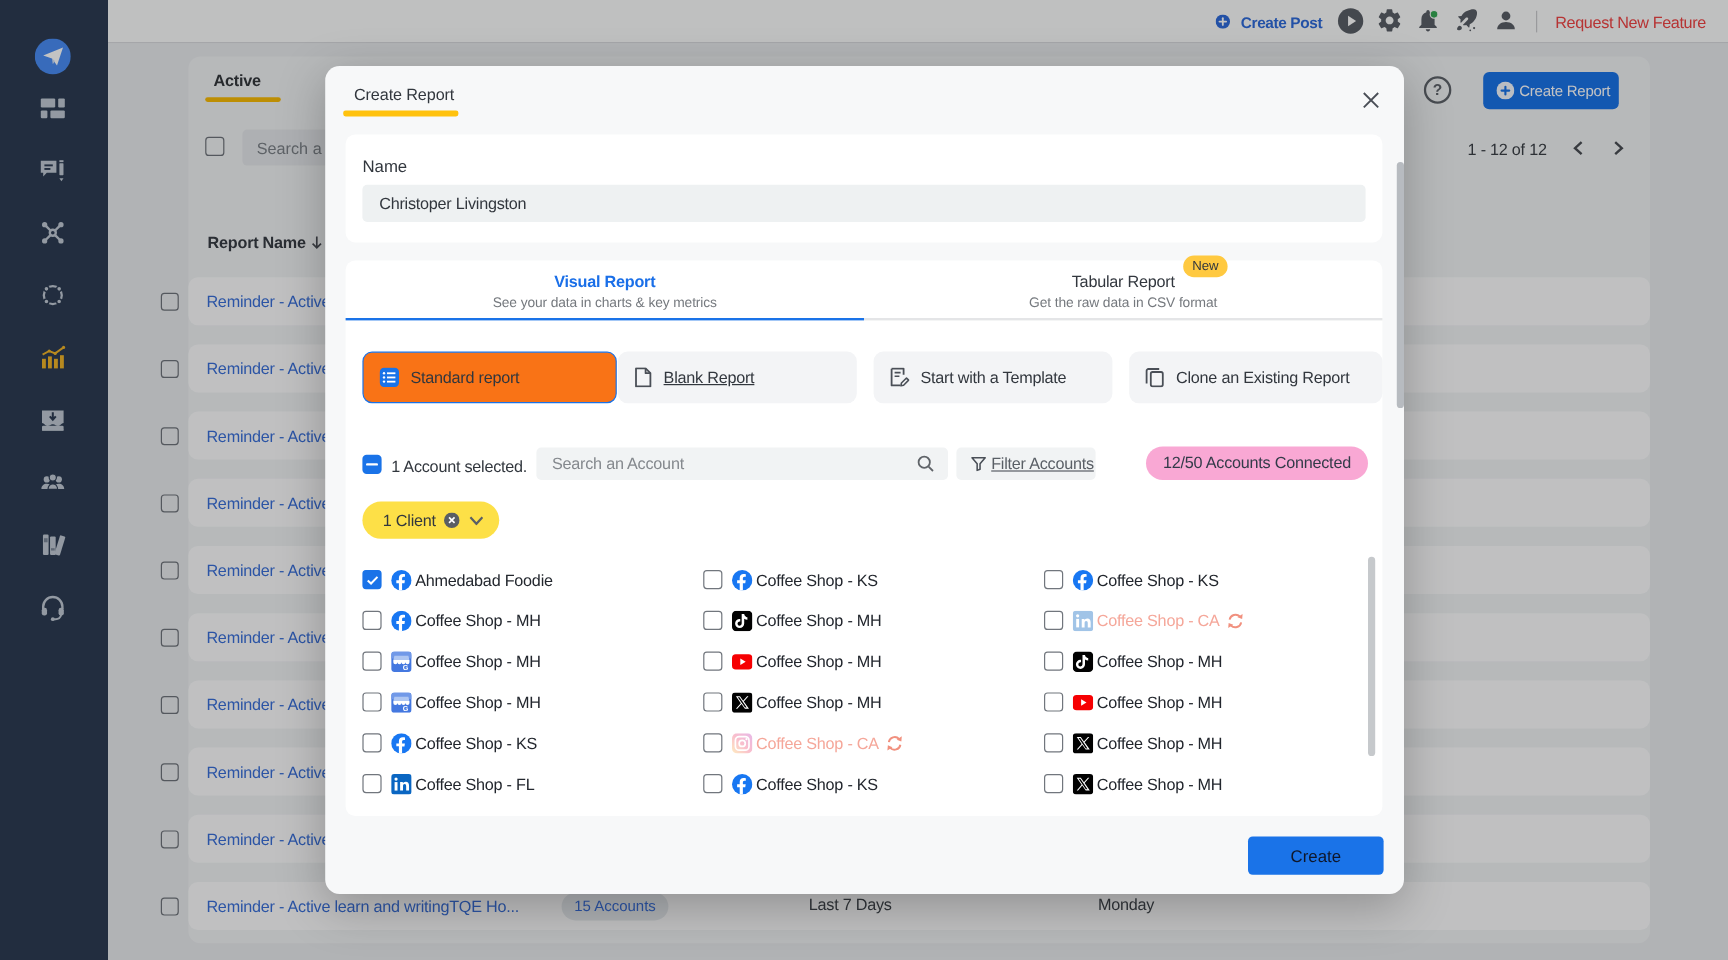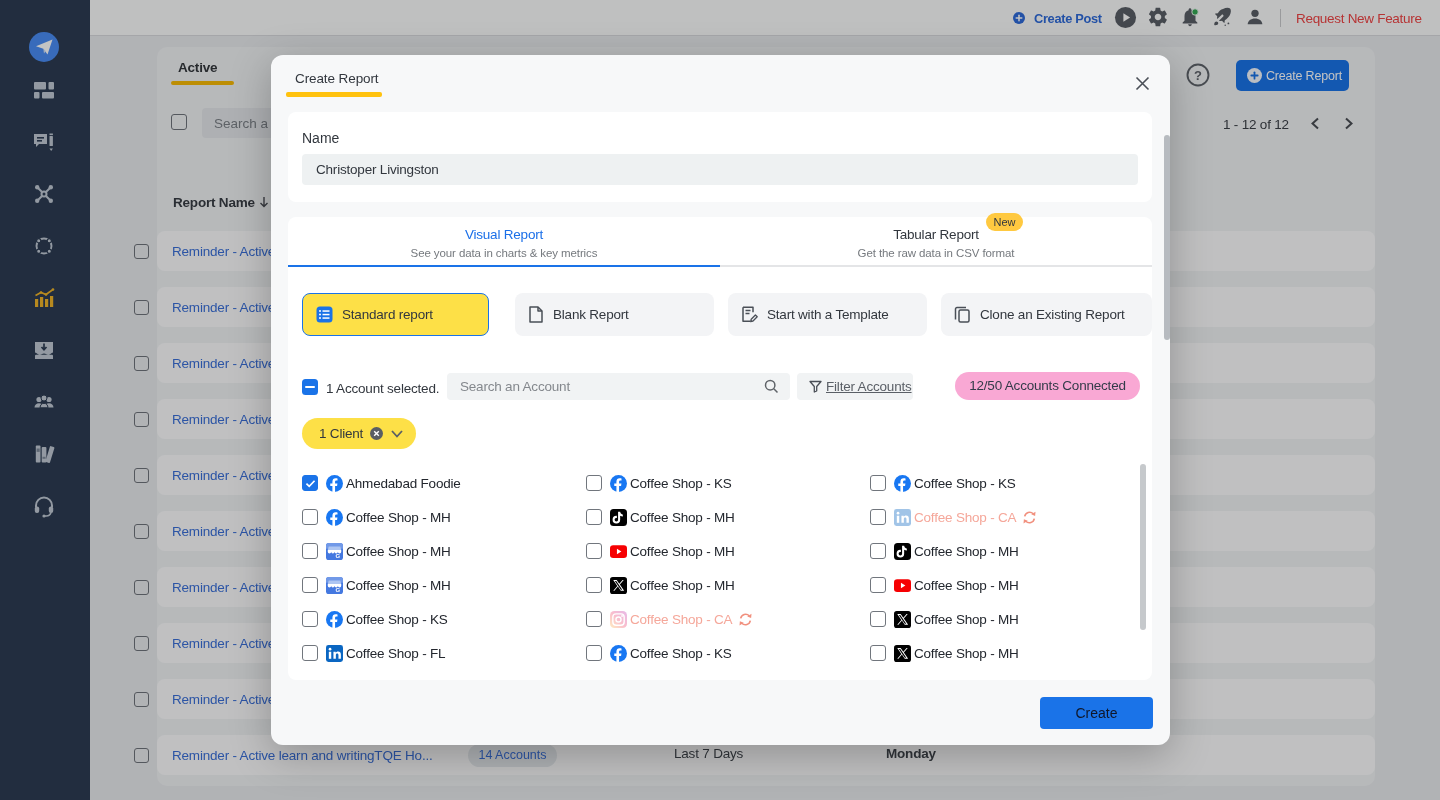--- a/index.html
+++ b/index.html
@@ -120,23 +120,23 @@
         <div class="rowtxt">Reminder - Active learn and writingTQE Ho...</div>
       </div>
   <div class="row" style="top:576px;">
         <div class="rowtxt">Reminder - Active learn and writingTQE Ho...</div>
       </div>
   <div class="row" style="top:632px;">
         <div class="rowtxt">Reminder - Active learn and writingTQE Ho...</div>
       </div>
   <div class="row" style="top:688px;">
         <div class="rowtxt">Reminder - Active learn and writingTQE Ho...</div>
-        <div class="abs" style="left:311px; top:9px; width:89px; height:23px; background:#e4e8ec; border-radius:12px; text-align:center; line-height:23px; font-size:12.5px; color:#3a6fd8;">14 Accounts</div>
+        <div class="abs" style="left:311px; top:9px; width:89px; height:23px; background:#e4e8ec; border-radius:12px; text-align:center; line-height:23px; font-size:12.5px; color:#3a6fd8;">15 Accounts</div>
         <div class="abs" style="left:517px; top:11px; font-size:13.5px; color:#41464d; letter-spacing:-0.2px;">Last 7 Days</div>
-        <div class="abs" style="left:729px; top:11px; font-size:13.5px; color:#41464d; letter-spacing:-0.2px;font-weight:bold;">Monday</div>
+        <div class="abs" style="left:758px; top:11px; font-size:13.5px; color:#41464d; letter-spacing:-0.2px;">Monday</div>
       </div>
   </div>
 </div>
 <div id="sidebar">
   <svg class="abs" style="left:29px; top:32px;" width="30" height="30" viewBox="0 0 30 30">
       <circle cx="15" cy="15" r="15" fill="#4a8df5"></circle>
       <path d="M7 14.2 L23.5 7.5 L18.5 22.5 L14.3 16.8 Z" fill="#fff"></path>
       <path d="M14.3 16.8 L15 21.5 L16.8 18.9" fill="#cfe0f8"></path>
     </svg>
   <div id="sideicons">
@@ -238,47 +238,47 @@
   <div class="card" style="top:57px; height:90px;">
     <div class="abs dk" style="left:14px; top:18px; font-size:14px;">Name</div>
     <div class="abs" style="left:14px; top:42px; width:836px; height:31px; background:#eef1f2; border-radius:4px;">
       <div class="abs dk" style="left:14px; top:8px; font-size:13.5px; letter-spacing:-0.2px;">Christoper Livingston</div>
     </div>
   </div>
 
   <div class="card" style="top:162px; height:463px;">
 
     <div class="abs" style="left:0; top:0; width:432px; height:50px; border-bottom:2.5px solid #1a73e8;">
-      <div class="abs" style="left:0; top:9.5px; width:432px; text-align:center; font-size:13.5px; font-weight:normal; color:#1a6fe8; letter-spacing:-0.2px;">Visual Report</div>
+      <div class="abs" style="left:0; top:9.5px; width:432px; text-align:center; font-size:13.5px; font-weight:bold; color:#1a6fe8; letter-spacing:-0.2px;">Visual Report</div>
       <div class="abs" style="left:0; top:30px; width:432px; text-align:center; font-size:11.5px; color:#75797e; letter-spacing:-0.1px;">See your data in charts &amp; key metrics</div>
     </div>
     <div class="abs" style="left:432px; top:0; width:432px; height:50px; border-bottom:2.5px solid #e4e5e7;">
       <div class="abs" style="left:0; top:9.5px; width:432px; text-align:center; font-size:13.5px; color:#32373e; letter-spacing:-0.2px;">Tabular Report</div>
       <div class="abs" style="left:0; top:30px; width:432px; text-align:center; font-size:11.5px; color:#75797e; letter-spacing:-0.1px;">Get the raw data in CSV format</div>
       <div class="abs" style="left:266px; top:-4px; width:37px; height:18px; background:#ffc940; border-radius:9px; text-align:center; line-height:18px; font-size:11px; color:#32373e;">New</div>
     </div>
 
-    <div class="optbtn" style="left:14px; top:76px; width:187px; background:#fde047; border:1.5px solid #1a73e8;">
+    <div class="optbtn" style="left:14px; top:76px; width:212px; background:#f97316; border:1.5px solid #1a73e8;">
       <svg style="margin-left:13px;" width="17" height="17" viewBox="0 0 17 17">
           <rect x="0.5" y="0.5" width="16" height="16" rx="3.5" fill="#1a73e8"></rect>
           <circle cx="4" cy="5" r="1" fill="#fff"></circle>
           <circle cx="4" cy="8.5" r="1" fill="#fff"></circle>
           <circle cx="4" cy="12" r="1" fill="#fff"></circle>
           <rect x="6.5" y="4.3" width="7" height="1.5" fill="#fff"></rect>
           <rect x="6.5" y="7.8" width="7" height="1.5" fill="#fff"></rect>
           <rect x="6.5" y="11.3" width="7" height="1.5" fill="#fff"></rect>
         </svg>
       <span class="lbl" style="margin-left:9px;">Standard report</span>
     </div>
     <div class="optbtn" style="left:227px; top:76px; width:199px;">
       <svg style="margin-left:13px;" width="16" height="17" viewBox="0 0 16 17">
           <path d="M2 1 h8 l4 4 v11 h-12 z" fill="none" stroke="#4a4f57" stroke-width="1.5" stroke-linejoin="round"></path>
           <path d="M10 1 v4 h4" fill="none" stroke="#4a4f57" stroke-width="1.5" stroke-linejoin="round"></path>
         </svg>
-      <span class="lbl" style="margin-left:9px;">Blank Report</span>
+      <span class="lbl" style="margin-left:9px;text-decoration:underline;">Blank Report</span>
     </div>
     <div class="optbtn" style="left:440px; top:76px; width:199px;">
       <svg style="margin-left:13px;" width="17" height="17" viewBox="0 0 17 17">
           <path d="M2 1.2 h10 v5 M2 1.2 v14 h7" fill="none" stroke="#4a4f57" stroke-width="1.5" stroke-linejoin="round"></path>
           <path d="M4.5 4.5 h5 M4.5 7.5 h4" stroke="#4a4f57" stroke-width="1.3"></path>
           <path d="M10.2 13.2 l4.2-4.2 l1.8 1.8 l-4.2 4.2 l-2.3 0.5 z" fill="none" stroke="#4a4f57" stroke-width="1.3" stroke-linejoin="round"></path>
         </svg>
       <span class="lbl" style="margin-left:9px;">Start with a Template</span>
     </div>
     <div class="optbtn" style="left:653px; top:76px; width:211px;">

